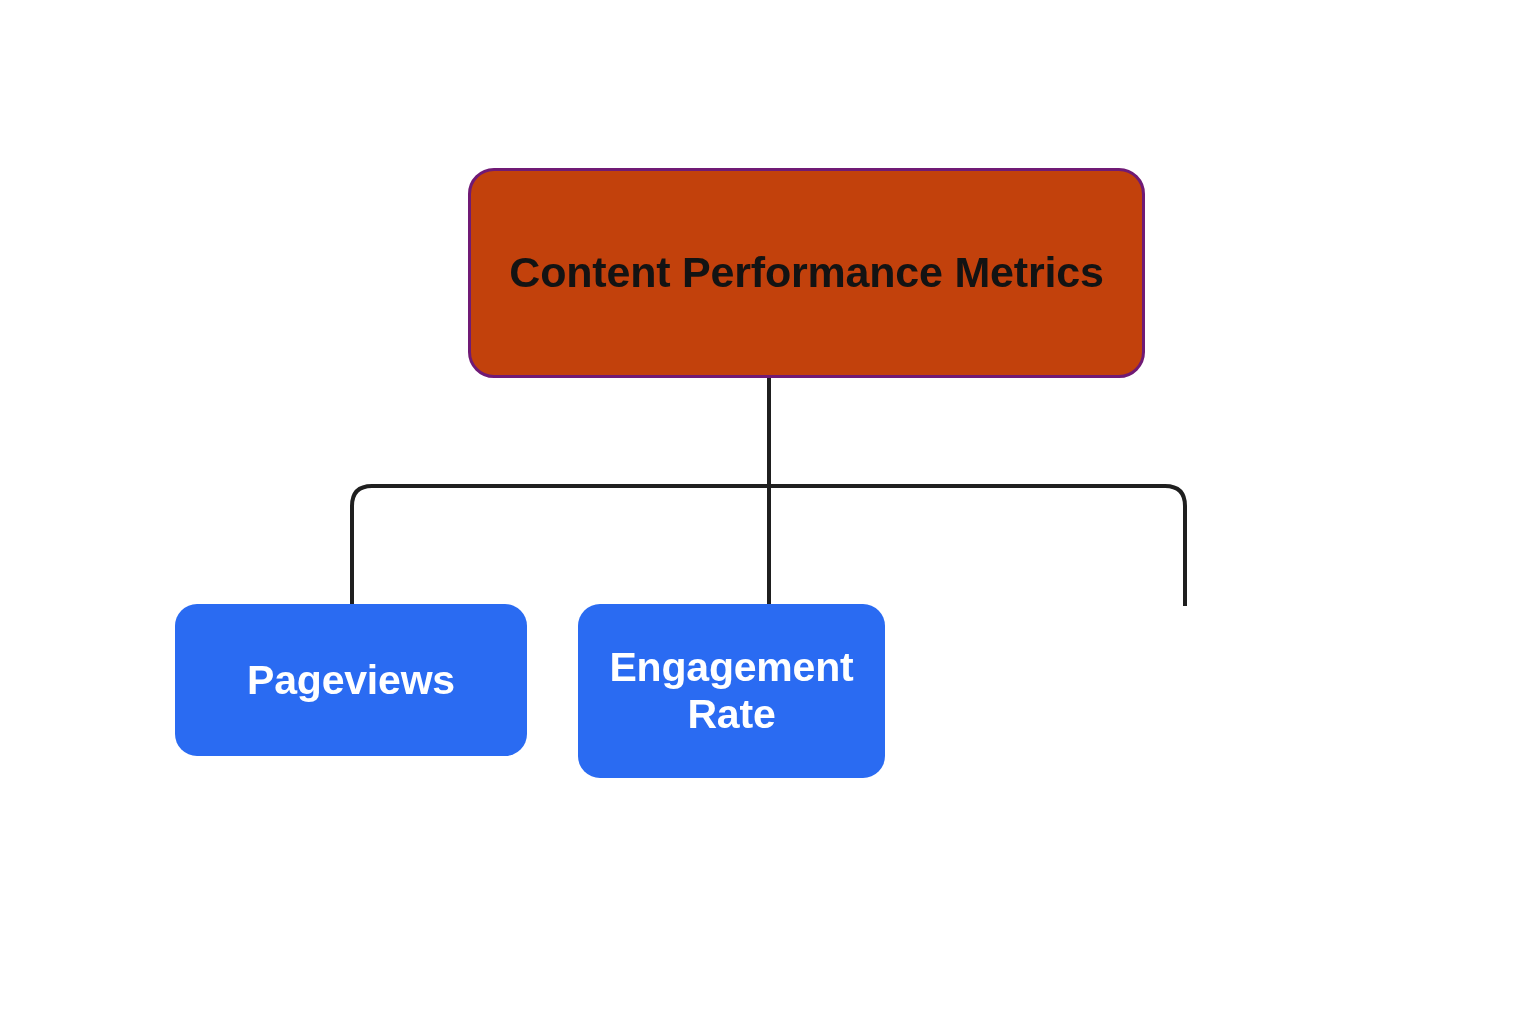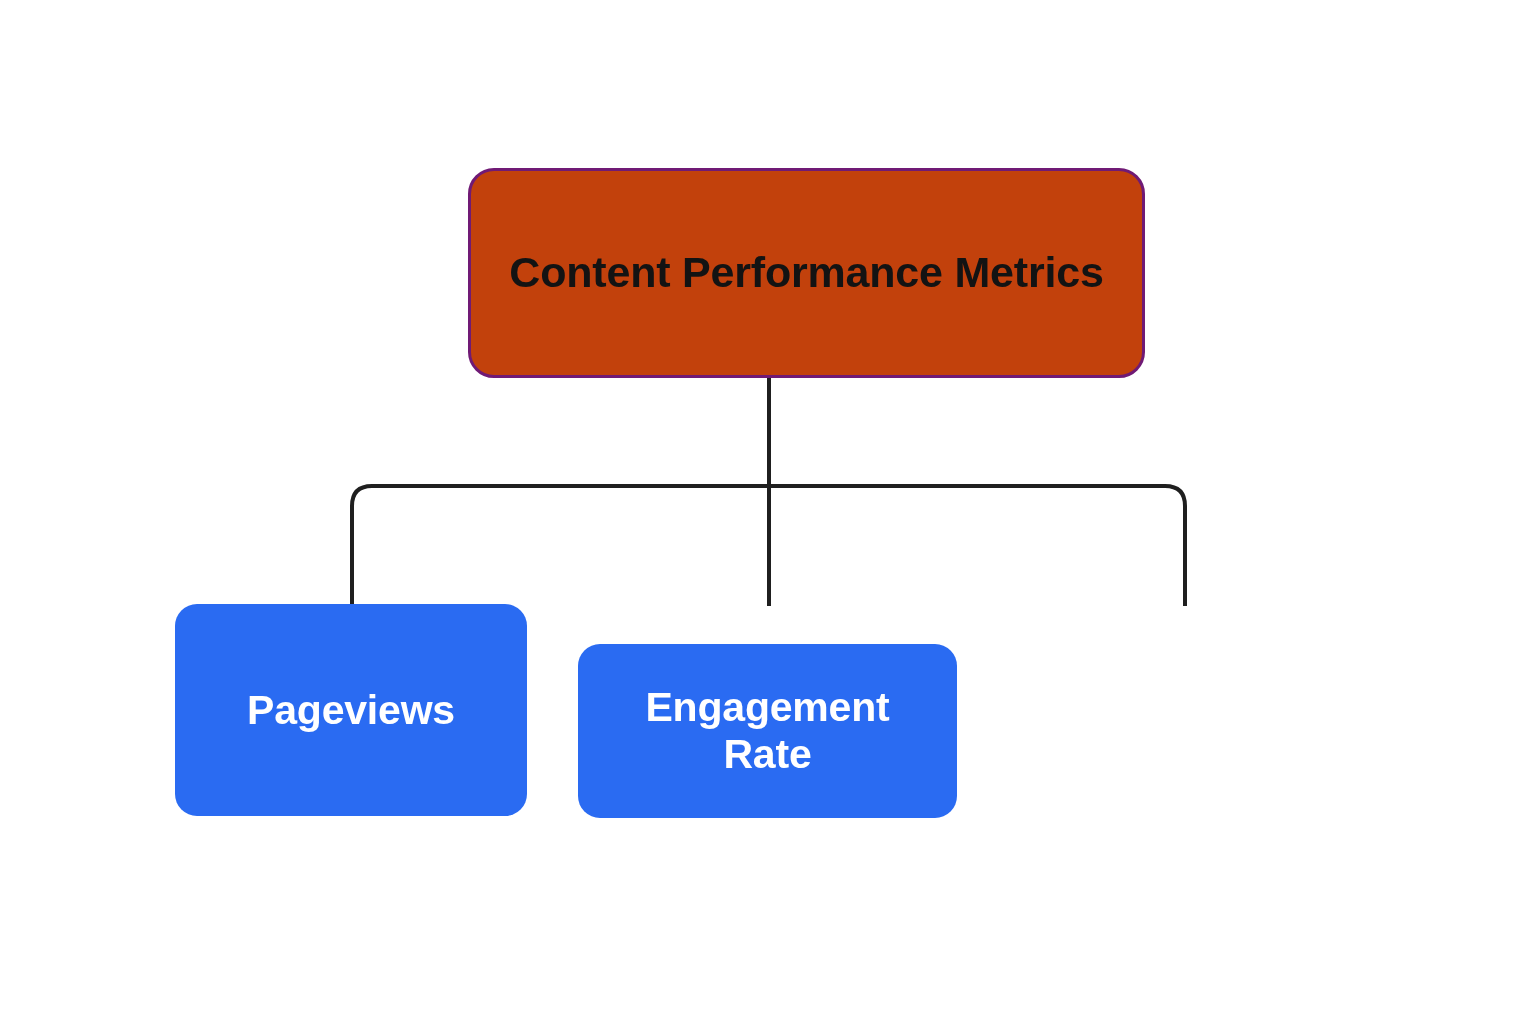--- a/index.html
+++ b/index.html
@@ -67,29 +67,28 @@
   .node-child .node-label {
     color: #ffffff;
     font-size: 41px;
     font-weight: bold;
     padding: 0 18px;
   }
   #node-child-0 {
     left: 175px;
     top: 604px;
     width: 352px;
-    height: 212px;
+    height: 152px;
     justify-content: center;
   }
   #node-child-1 {
     left: 578px;
     top: 604px;
-    width: 379px;
+    width: 307px;
     height: 174px;
-    margin-top: 40px;
   }
   #node-child-2 {
     left: 1009px;
     top: 604px;
     width: 351px;
     height: 174px;
   }
 </style>
 </head>
 <body>

